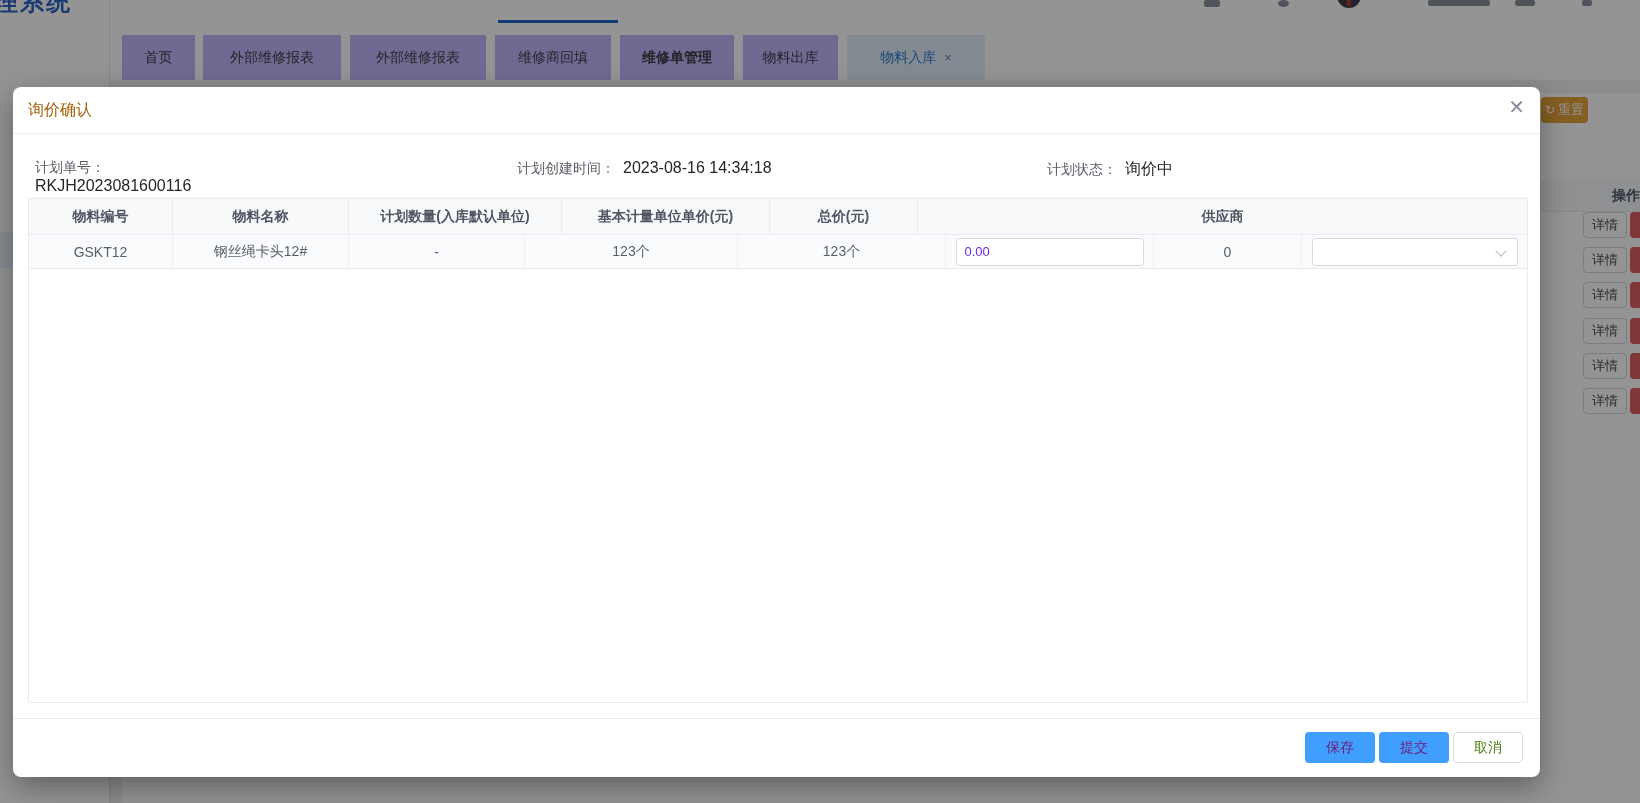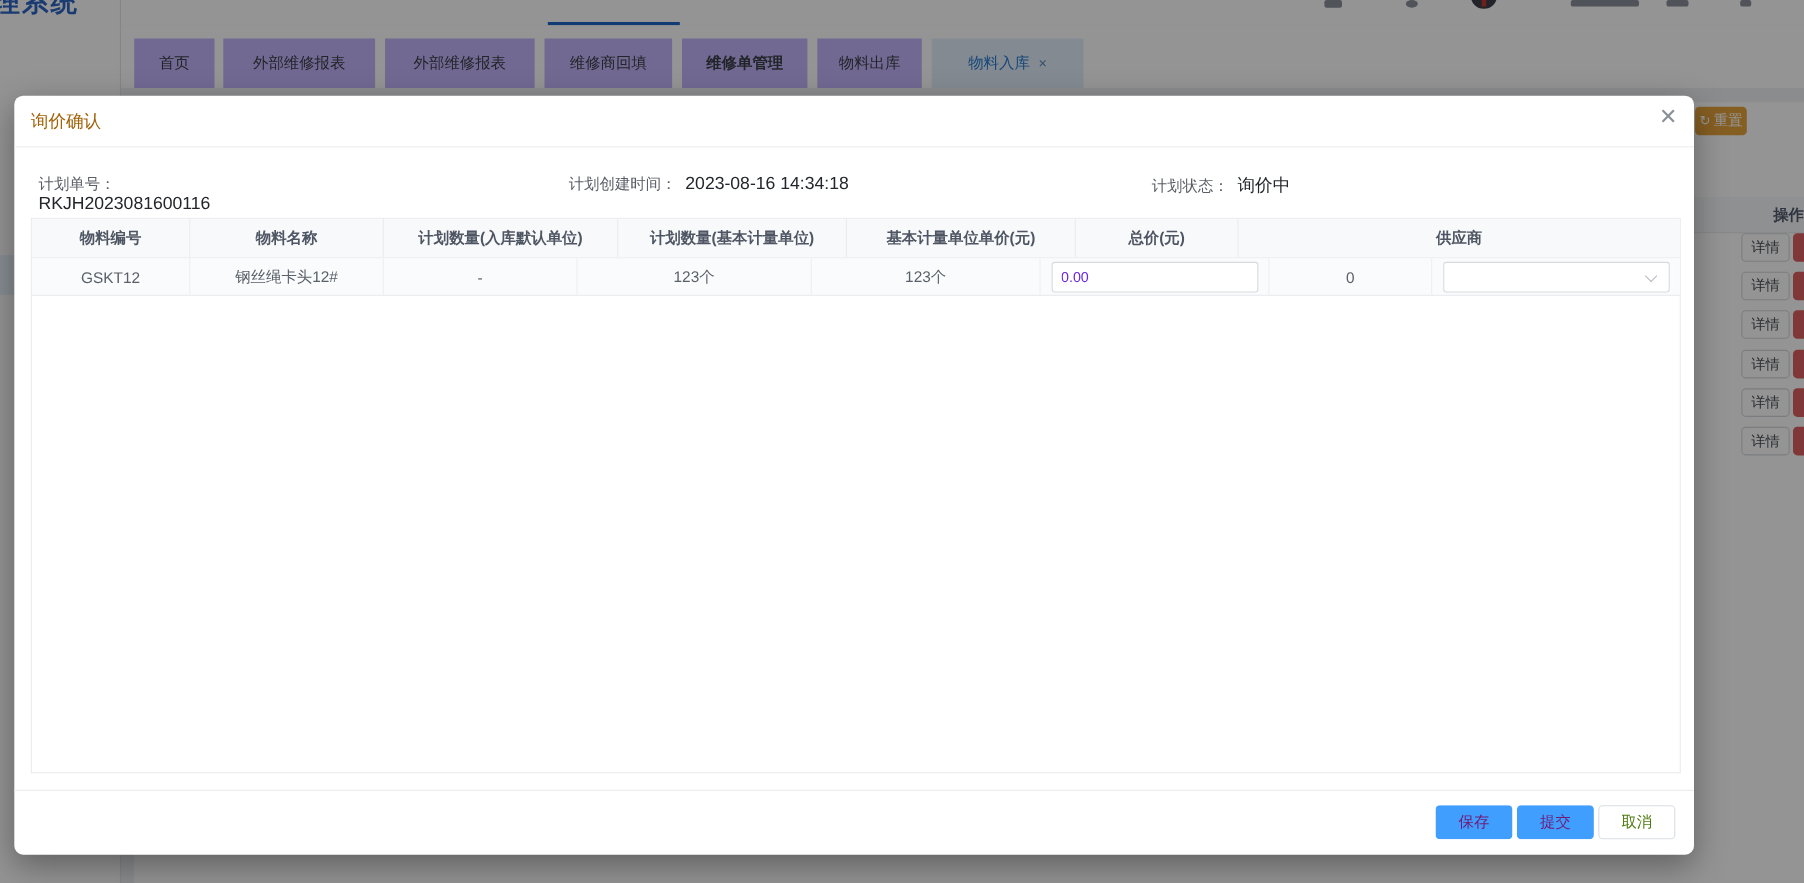--- a/index.html
+++ b/index.html
@@ -160,21 +160,20 @@
         <span class="lbl">计划状态：</span>
         <span class="val">询价中</span>
       </div>
     </div>
 
     <div class="modal-table">
       <div class="thead">
         <div class="th c1">物料编号</div>
         <div class="th c2">物料名称</div>
         <div class="th c4">计划数量(入库默认单位)</div>
-        <div class="th c5">计划数量(基本计量单位)</div>
         <div class="th c6">基本计量单位单价(元)</div>
         <div class="th c7">总价(元)</div>
         <div class="th c8">供应商</div>
       </div>
       <div class="trow">
         <div class="td c1">GSKT12</div>
         <div class="td c2">钢丝绳卡头12#</div>
         <div class="td c3">-</div>
         <div class="td c4">123个</div>
         <div class="td c5">123个</div>

